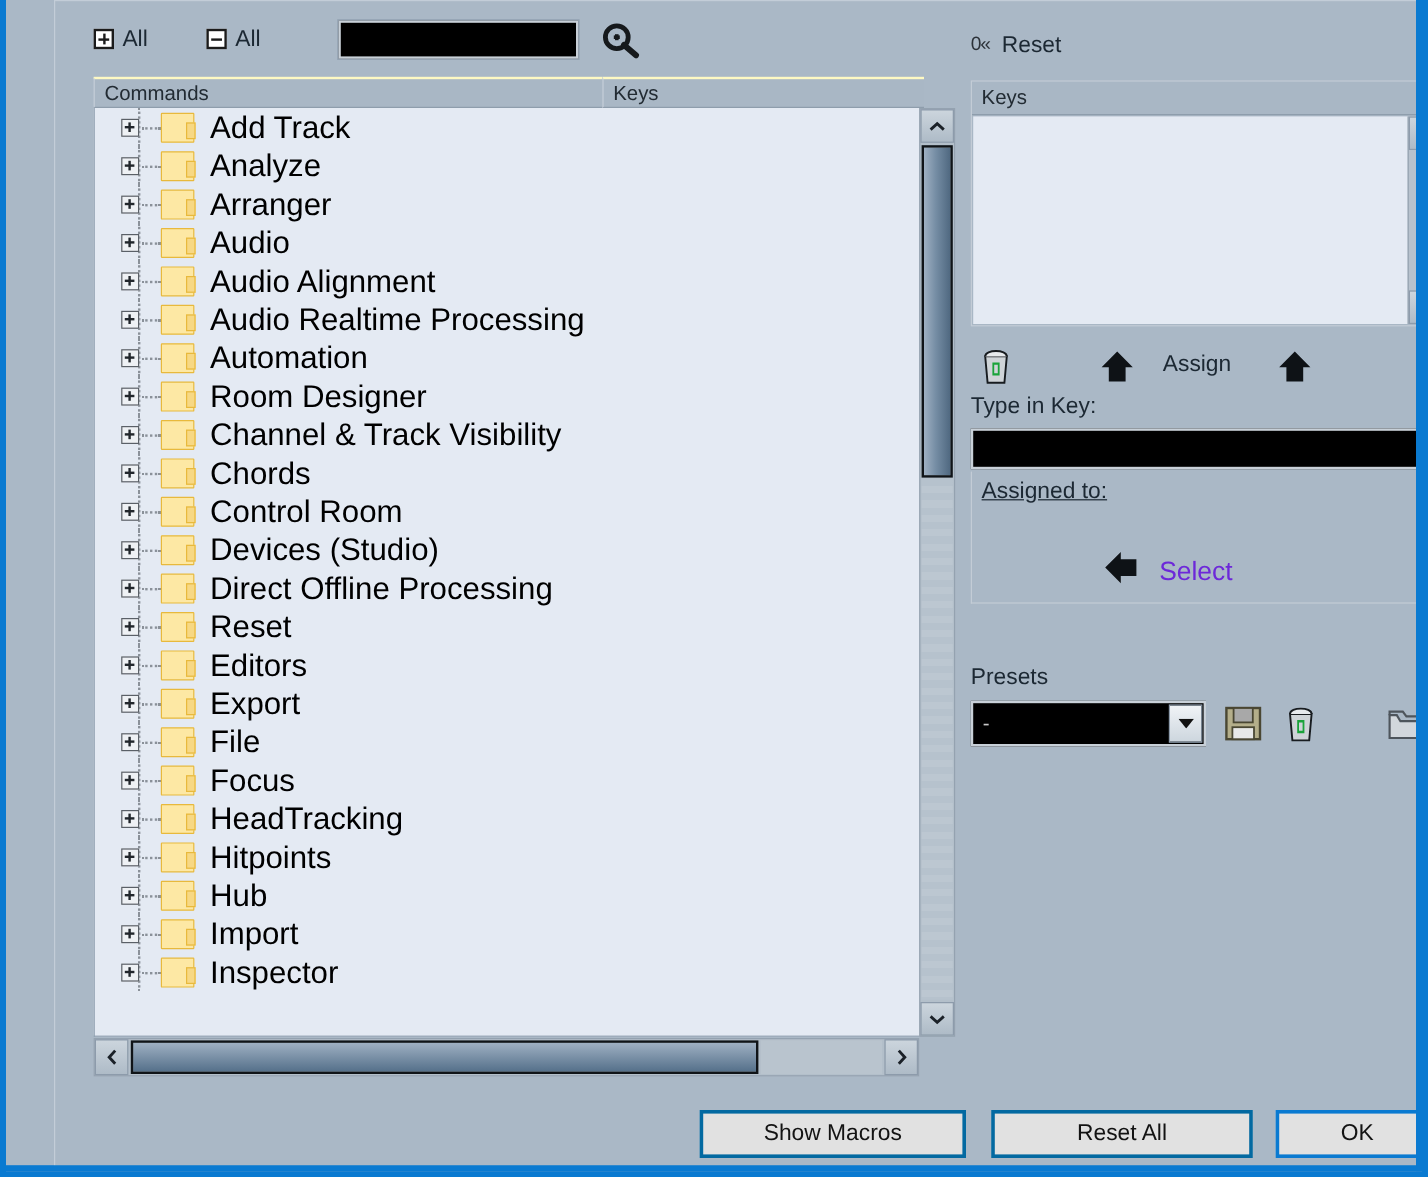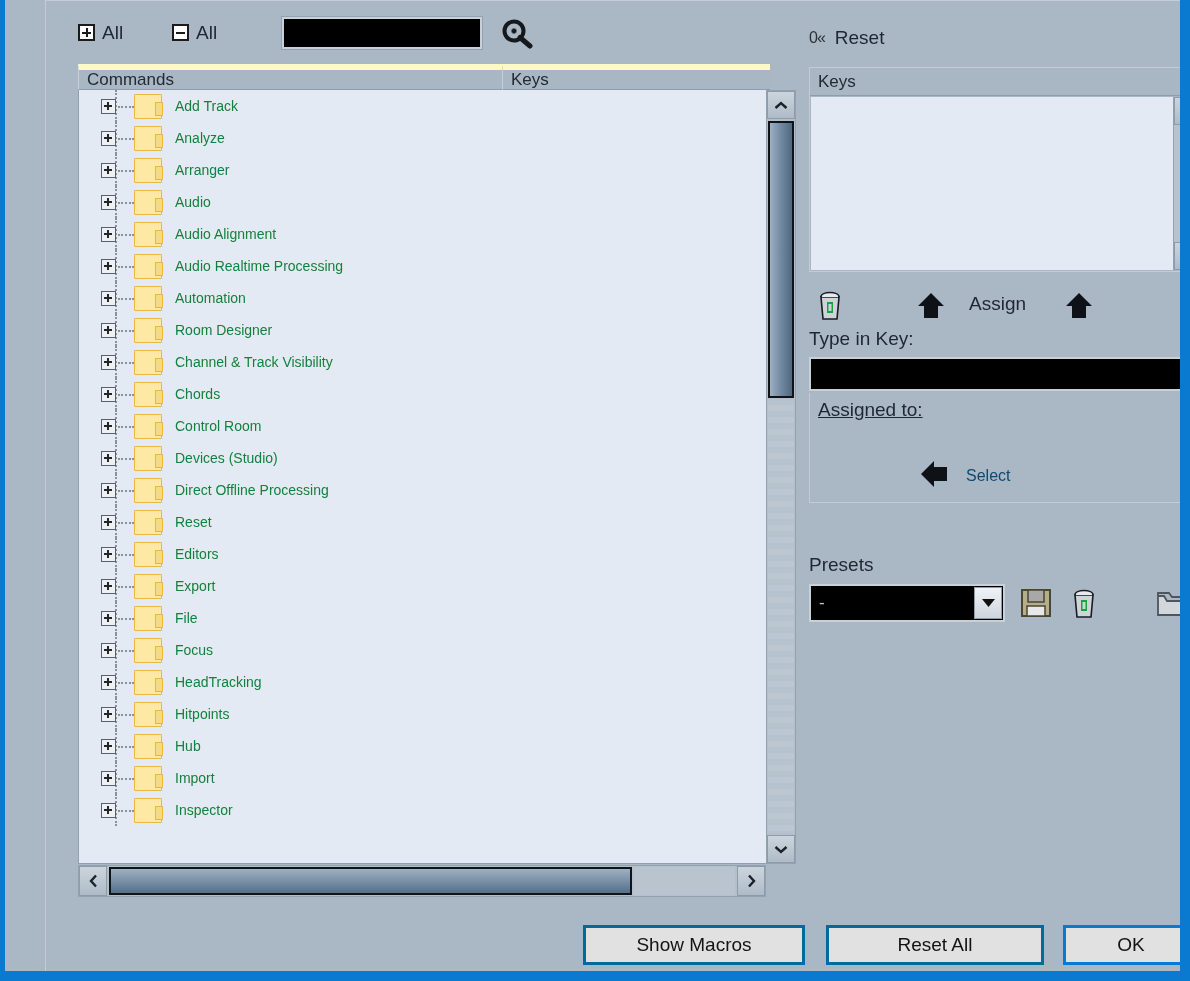--- a/index.html
+++ b/index.html
@@ -76,21 +76,21 @@
 
   
   .col-headers {
     position: absolute; left: 32px; top: 63px;
     width: 692px; height: 26px;
     display: flex;
   }
   .col-head {
     height: 26px;
     background: #a9b7c5;
-    border-top: 6px solid #fef9c3;
+    border-top: 2px solid #fef9c3;
     border-left: 1px solid #c6cfd9;
     border-bottom: 1px solid #8e9dac;
     font-size: 17px; color: #222b33;
     display: flex; align-items: center;
     padding-left: 8px;
   }
   .col-head.commands { width: 424px; }
   .col-head.keys { flex: 1; }
 
   
@@ -139,21 +139,21 @@
     border: 1px solid #e8b93c;
     border-radius: 1px;
   }
   .folder::after {
     content: ""; position: absolute;
     right: -2px; top: 7px;
     width: 6px; height: 12px;
     background: #f7d884;
     border: 1px solid #e8b93c;
   }
-  .tree-label { font-size: 14px; color: #15803d; white-space: nowrap; }
+  .tree-label { font-size: 26px; color: #000000; white-space: nowrap; }
 
   
   .vscroll {
     position: absolute; left: 720px; top: 89px;
     width: 30px; height: 774px;
     background: #b3bfca;
     border: 1px solid #94a2b0;
   }
   .sc-btn {
     position: absolute; left: 0; width: 28px; height: 28px;
@@ -273,21 +273,21 @@
     width: 396px; height: 110px;
     background: #aab8c6;
     border: 1px solid #c3ccd6;
     border-top: 0;
   }
   .assignedto-label { position: absolute; left: 8px; top: 6px; font-size: 19px; color: #1c2833; text-decoration: underline; }
   .select-row {
     position: absolute; left: 108px; bottom: 8px;
     display: flex; align-items: center; gap: 16px; cursor: default;
   }
-  .select-label { font-size: 16px; color: #0c4a6e; }
+  .select-label { font-size: 22px; color: #6d28d9; }
 
   
   .presets-title { position: absolute; left: 763px; top: 553px; font-size: 19px; color: #1c2833; }
   .presets-combo {
     position: absolute; left: 763px; top: 583px;
     width: 196px; height: 38px;
     background: #000000;
     border: 2px solid #c8d0d8;
     display: flex; align-items: center;
     cursor: default;

